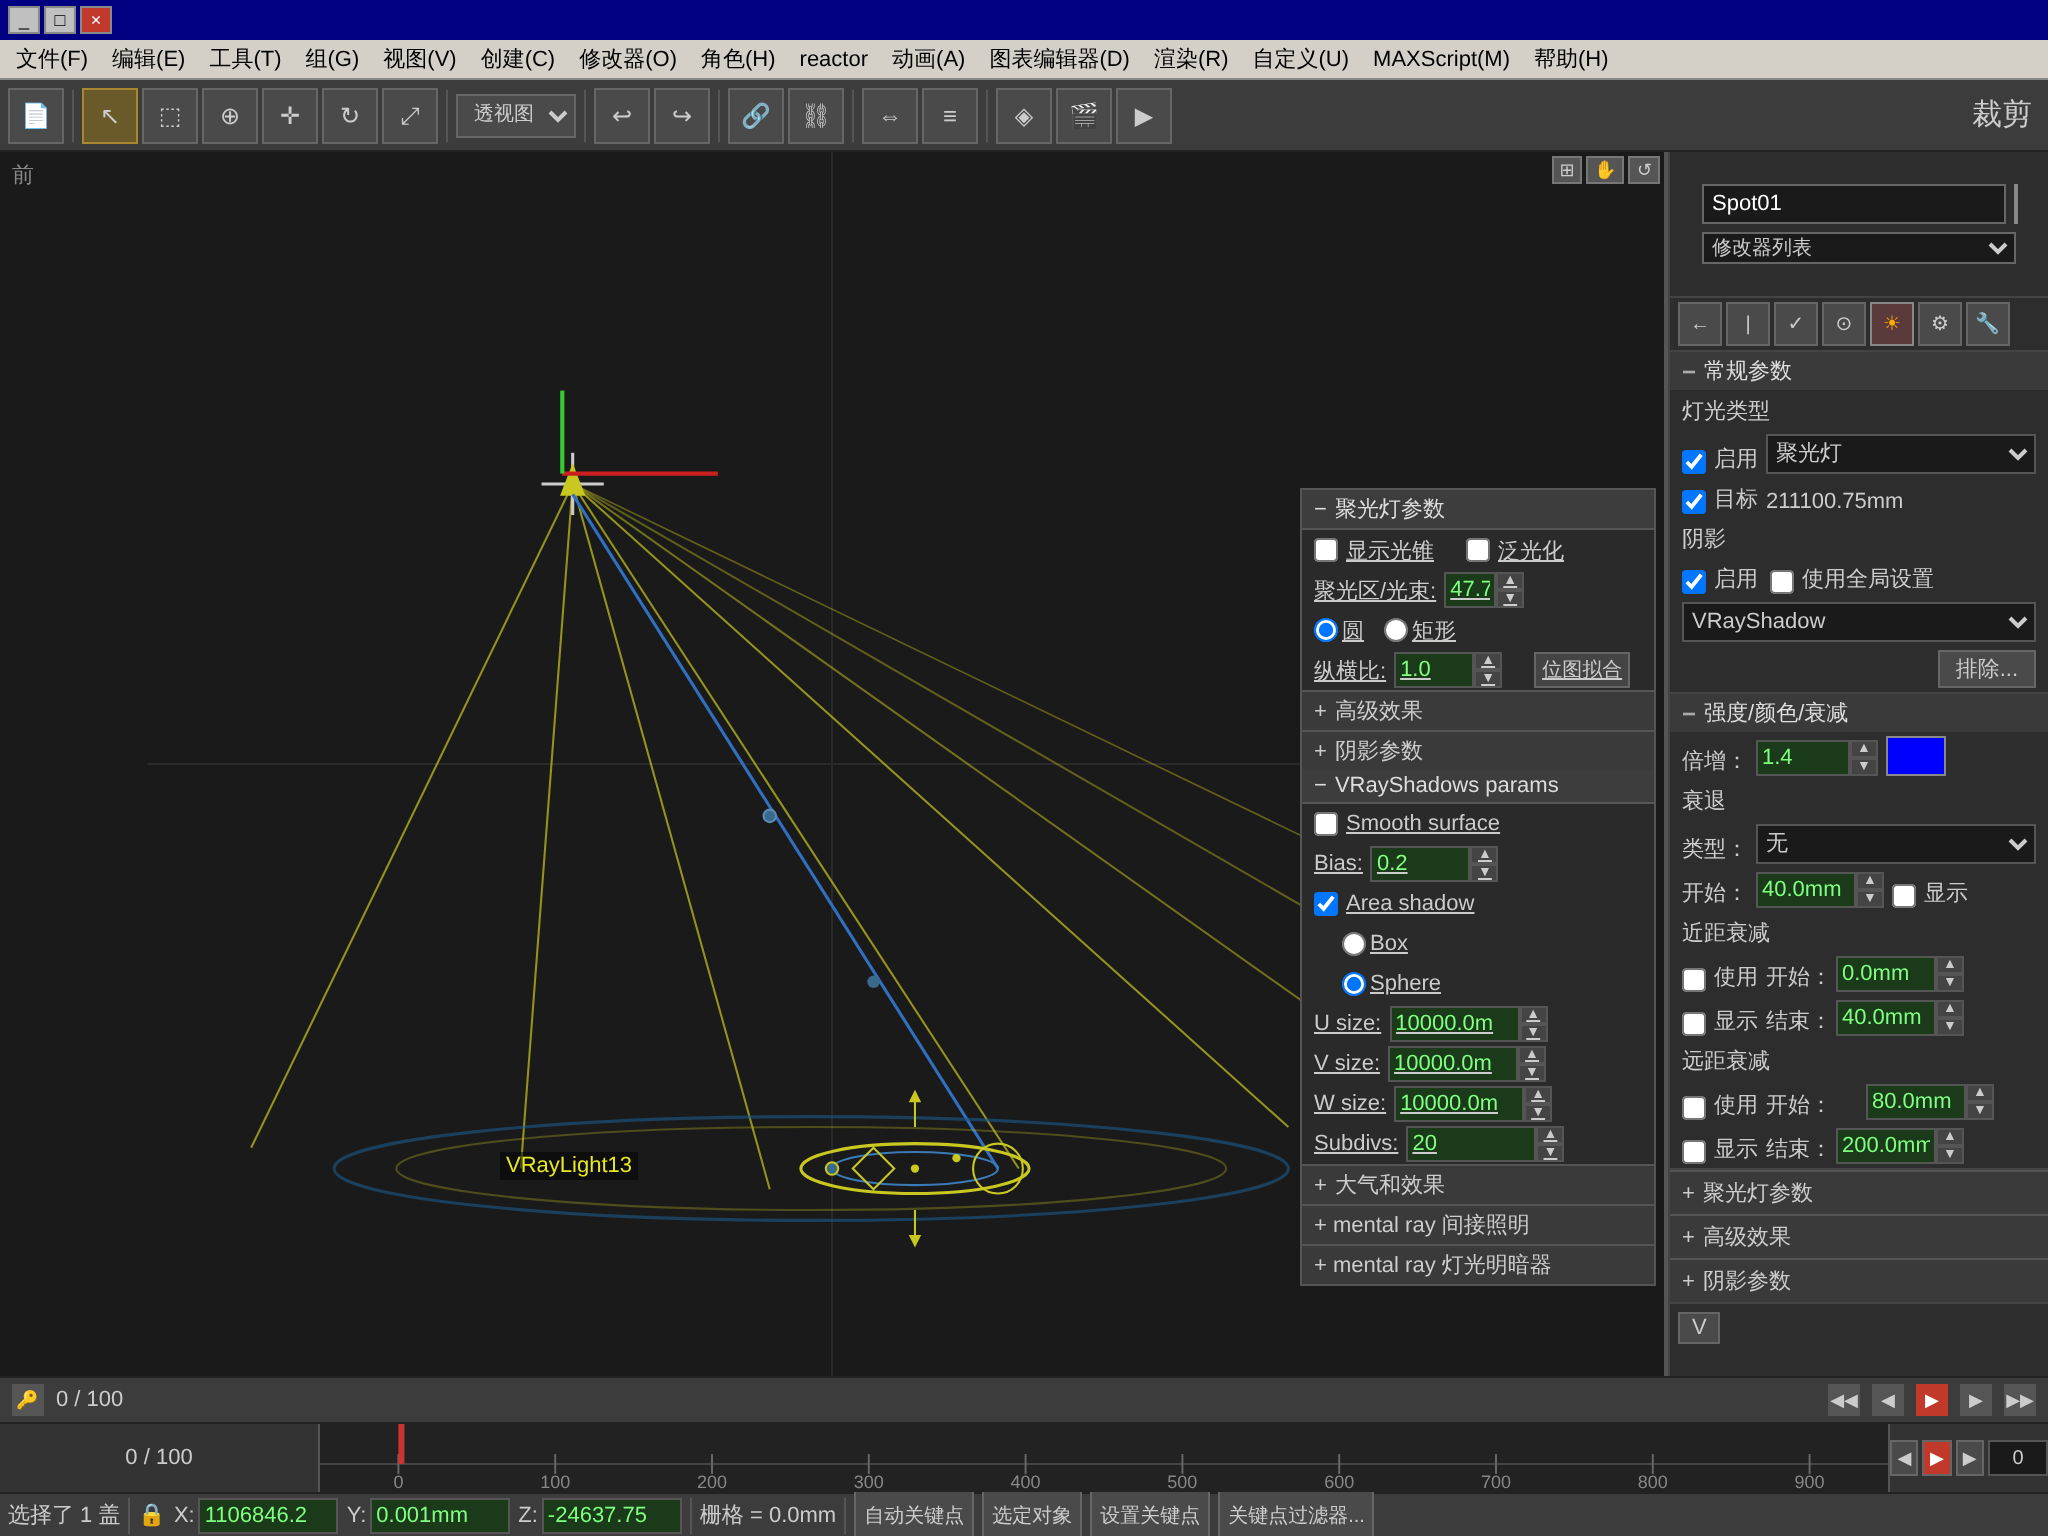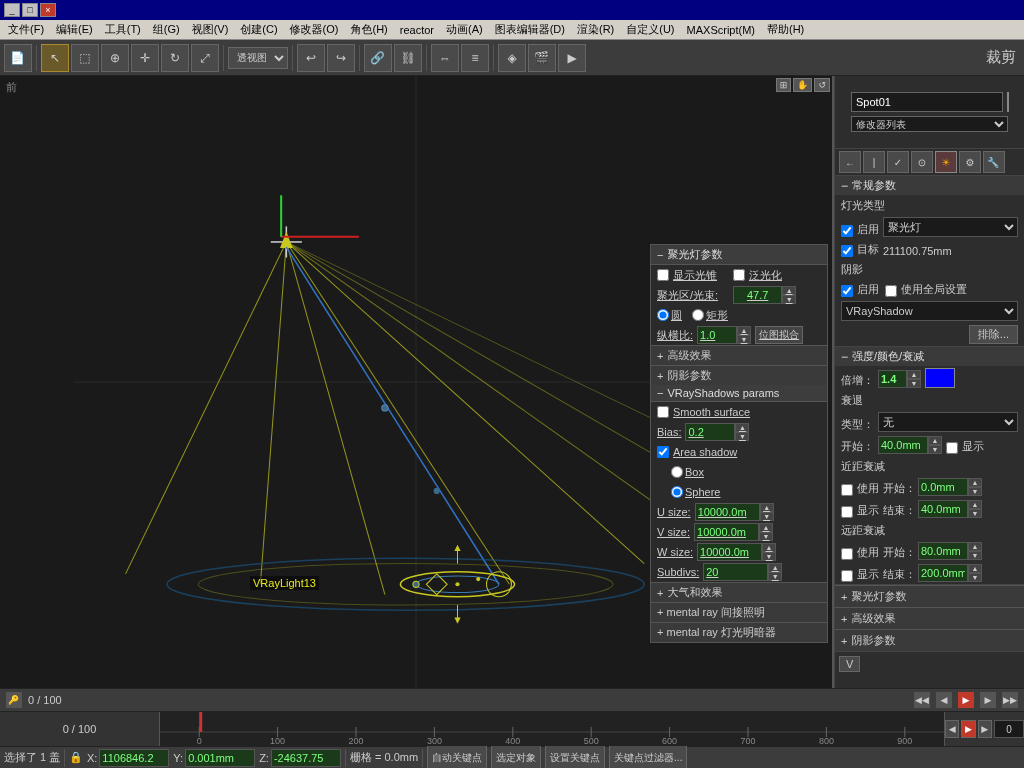--- a/index.html
+++ b/index.html
@@ -310,21 +310,21 @@
 
       <div class="vray-row">
         <input type="checkbox" style="">
         <label>显示光锥</label>
         <input type="checkbox" style="margin-left: 16px;">
         <label>泛光化</label>
       </div>
 
       <div class="vray-row">
         <span>聚光区/光束:</span>
-        <input class="vray-field" style="margin-left: 15px; width: 49px; text-align: center;" value="47.7">
+        <input class="vray-field" style="margin-left: 4px; width: 26px; text-align: center;" value="47.7">
         <div class="vray-spinners">
           <div class="vray-spin-btn">▲</div>
           <div class="vray-spin-btn">▼</div>
         </div>
       </div>
 
 
       <div class="vray-row">
         <input type="radio" name="shape" checked="" style="">
         <label>圆</label>
@@ -332,21 +332,21 @@
         <label>矩形</label>
       </div>
 
       <div class="vray-row">
         <span>纵横比:</span>
         <input class="vray-field" style="margin-left: 4px; width: 40px;" value="1.0">
         <div class="vray-spinners">
           <div class="vray-spin-btn">▲</div>
           <div class="vray-spin-btn">▼</div>
         </div>
-        <button style="margin-left:4px; font-size:10px; background:#444; border:1px solid #666; color:#ccc; padding:0 3px; cursor:pointer; height:18px;">位图拟合</button>
+        <button style="margin-left:16px; font-size:10px; background:#444; border:1px solid #666; color:#ccc; padding:0 3px; cursor:pointer; height:18px;">位图拟合</button>
       </div>
 
       <div class="vray-expandable">
         <span>+</span>
         <span>高级效果</span>
       </div>
 
       <div class="vray-expandable">
         <span>+</span>
         <span>阴影参数</span>
@@ -509,21 +509,21 @@
     </div>
 
     <div class="rp-section">
       <div class="rp-section-header">
         <span class="minus">−</span>
         <span>强度/颜色/衰减</span>
       </div>
 
       <div class="rp-row">
         <span style="margin-right:4px;">倍增：</span>
-        <input class="rp-num-input" value="1.4" style="width: 29px; font-weight: bold;">
+        <input class="rp-num-input" value="1.4" style="width: 47px;">
         <div class="rp-spin-pair">
           <div class="rp-spin-btn">▲</div>
           <div class="rp-spin-btn">▼</div>
         </div>
         <div class="rp-blue-box"></div>
       </div>
 
       <div class="rp-row">
         <span>衰退</span>
       </div>
@@ -573,21 +573,21 @@
       </div>
 
       <div class="rp-row">
         <span>远距衰减</span>
       </div>
 
       <div class="rp-row">
         <input type="checkbox" style="">
         <span style="margin-right:4px;">使用</span>
         <span style="margin-right:2px;">开始：</span>
-        <input class="rp-num-input" value="80.0mm" style="width: 50px;">
+        <input class="rp-num-input" value="80.0mm" style="width: 50px; margin-left: 15px;">
         <div class="rp-spin-pair">
           <div class="rp-spin-btn">▲</div>
           <div class="rp-spin-btn">▼</div>
         </div>
       </div>
 
       <div class="rp-row">
         <input type="checkbox" style="">
         <span style="margin-right:4px;">显示</span>
         <span style="margin-right:2px;">结束：</span>

